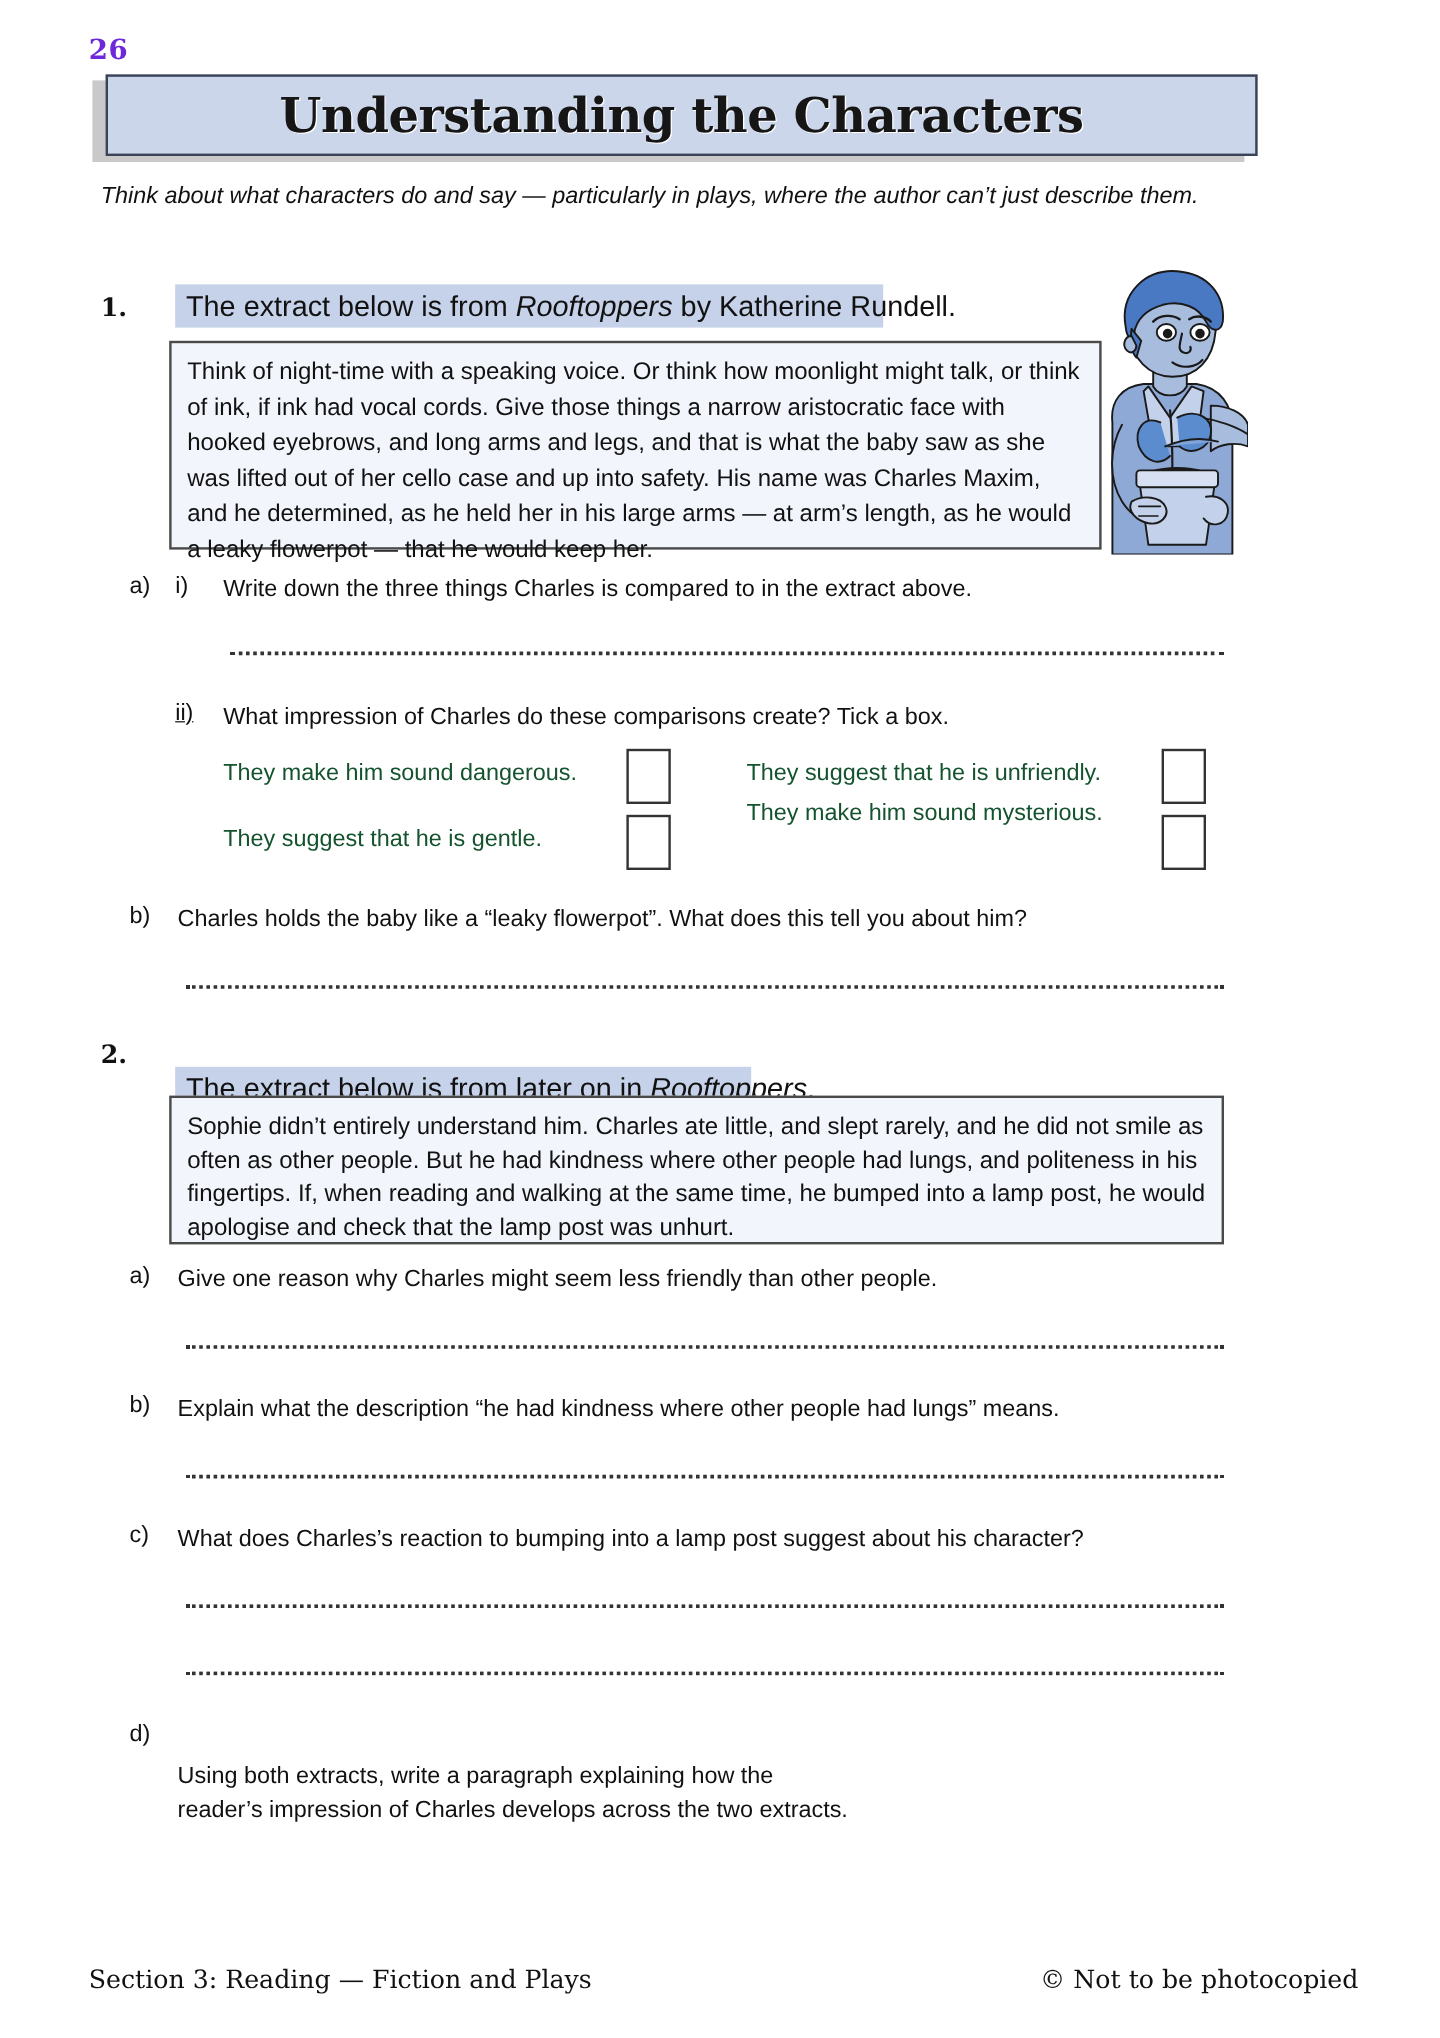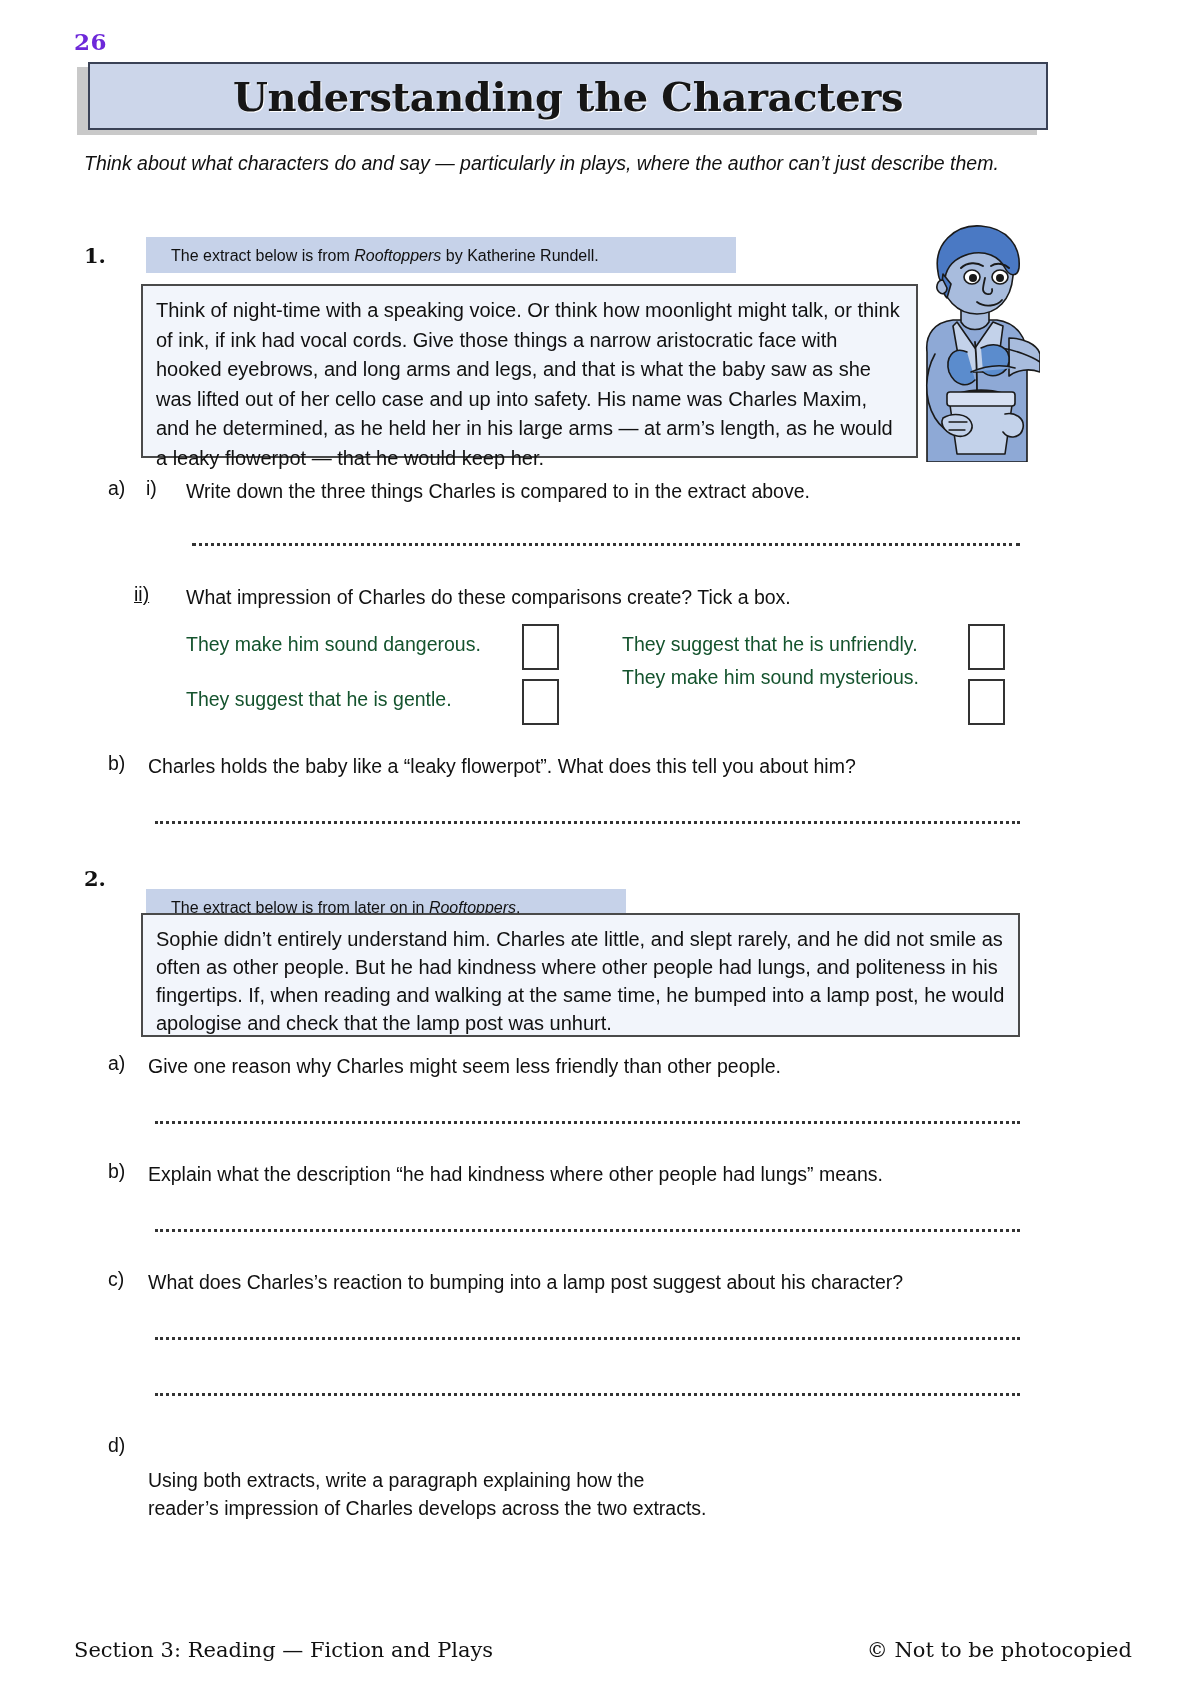--- a/index.html
+++ b/index.html
@@ -86,23 +86,23 @@
     font-family: "DejaVu Serif", serif;
     font-weight: 700;
     font-size: 21px;
     color: #111;
   }
 
   
   .lead {
     position: absolute;
     background: #c6d2e9;
-    font-size: 16px;
+    font-size: 24px;
     line-height: 23px;
-    padding: 7px 10px 7px 25px;
+    padding: 7px 10px 7px 9px;
     color: #111;
     box-sizing: border-box;
     white-space: nowrap;
   }
   .lead i { font-style: italic; }
 
   
   .extract {
     position: absolute;
     background: #f2f5fb;
@@ -263,21 +263,21 @@
       <path d="M44 200 L62 200 M44 208 L60 208" stroke-width="1.3" fill="none"></path>
     </g>
   </svg>
 </div>
 
 <div class="qlabel" style="left:108px; top:477px;">a)</div>
 <div class="qlabel" style="left:146px; top:477px;">i)</div>
 <div class="qtext" style="left:186px; top:477px; width:830px;">Write down the three things Charles is compared to in the extract above.</div>
 <div class="dots" style="left:192px; top:540px; width:828px;"></div>
 
-<div class="qlabel" style="left:134px; top:583px;text-decoration:underline;">ii)</div>
+<div class="qlabel" style="left:146px; top:583px;text-decoration:underline;">ii)</div>
 <div class="qtext" style="left:186px; top:583px; width:830px;">What impression of Charles do these comparisons create?  Tick a box.</div>
 
 <div class="option" style="left:186px; top:633px;">They make him sound dangerous.</div>
 <div class="tickbox" style="left:522px; top:624px;"></div>
 <div class="option" style="left:622px; top:633px;">They suggest that he is unfriendly.</div>
 <div class="tickbox" style="left:968px; top:624px;"></div>
 
 <div class="option" style="left:186px; top:688px;">They suggest that he is gentle.</div>
 <div class="tickbox" style="left:522px; top:679px;"></div>
 <div class="option" style="left:622px; top:666px;">They make him sound mysterious.</div>

